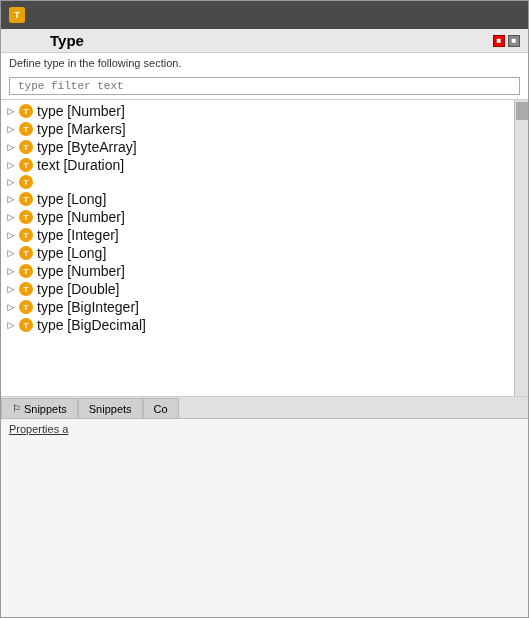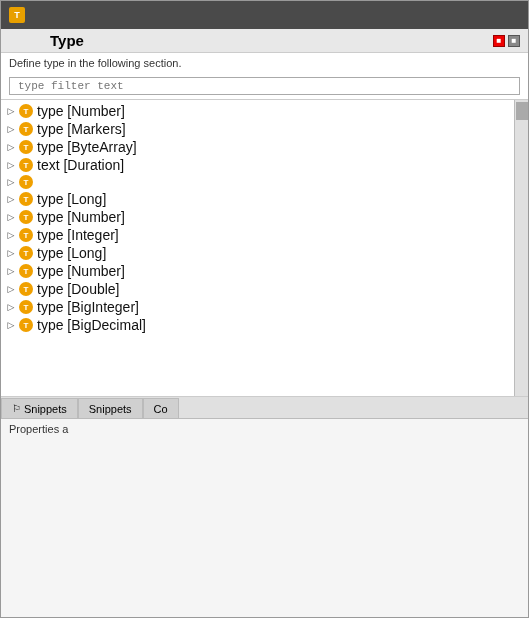--- a/index.html
+++ b/index.html
@@ -187,20 +187,21 @@
       cursor: pointer;
       height: 20px;
       display: flex;
       align-items: center;
     }
 
     .properties-area {
       padding: 4px 8px;
       font-size: 11px;
       color: #333;
+      text-decoration: underline;
     }
 
     
     .context-menu-overlay {
       position: absolute;
       top: 0;
       left: 0;
       width: 100%;
       height: 100%;
       z-index: 100;

